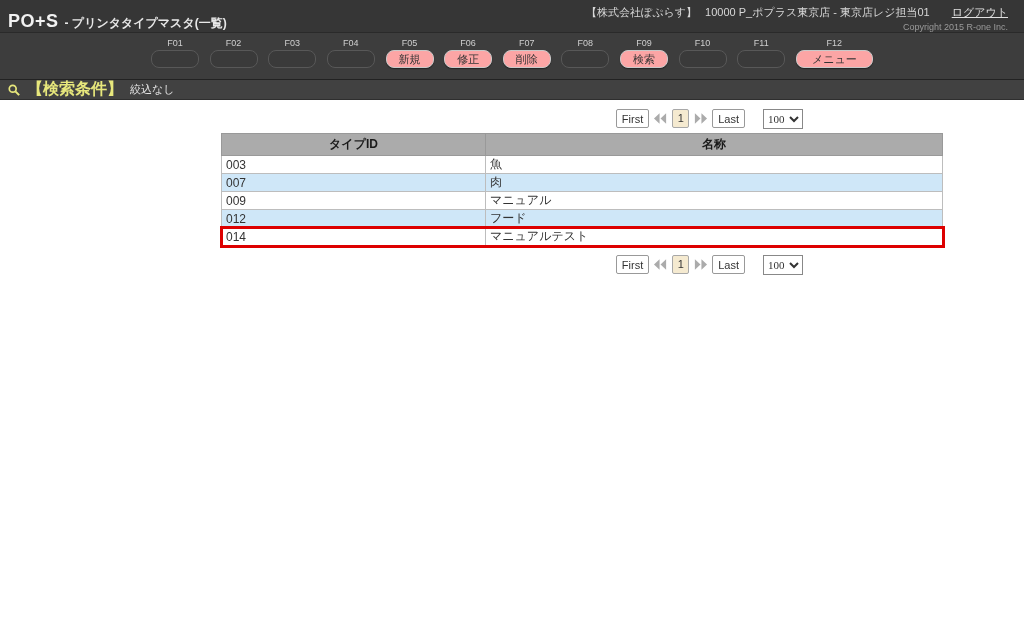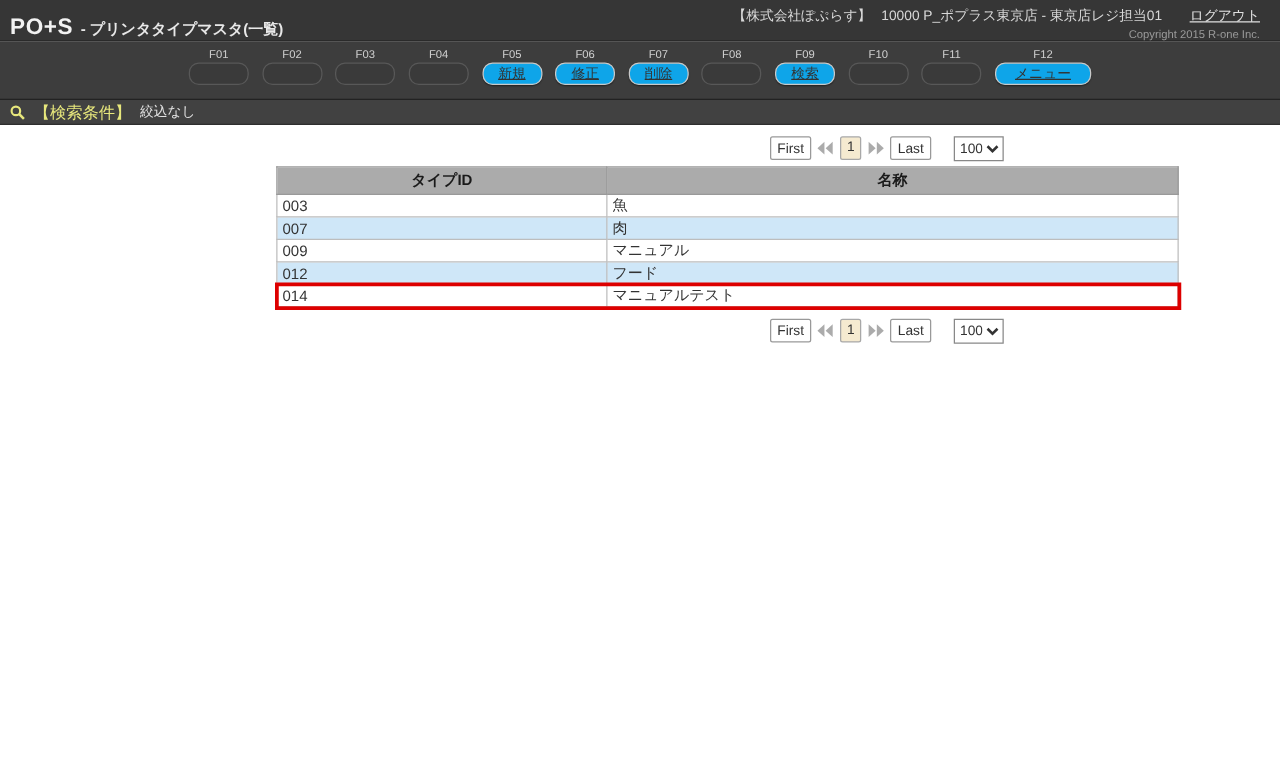--- a/index.html
+++ b/index.html
@@ -52,41 +52,40 @@
     font-size: 11px;
     line-height: 15px;
     font-family: inherit;
     display: block;
   }
   .fkey-btn.empty {
     background: #3a3a3a;
     border: 1px solid #585858;
   }
   .fkey-btn.active {
-    background: #0ea5e9;
+    background: #fca5a5;
     border: 1px solid #cicaca;
     border: 1px solid #c9c9c9;
     color: #333;
     cursor: pointer;
     box-shadow: 0 1px 1px rgba(0,0,0,0.4);
-    text-decoration: underline;
   }
 
   
   .search-bar {
     height: 20px;
     background: #414141;
     display: flex;
     align-items: center;
     gap: 7px;
     padding-left: 8px;
     border-bottom: 1px solid #2e2e2e;
   }
   .search-icon-svg { display: inline-block; width: 12px; height: 12px; }
-  .search-label { color: #e7e77c; font-size: 13px; font-weight: normal; }
+  .search-label { color: #e7e77c; font-size: 16px; font-weight: bold; }
   .search-value { color: #e2e2e2; font-size: 11px; }
 
   
   .content { padding-top: 8px; background: #fff; }
   .table-zone { width: 582px; margin: 0 auto; }
 
   
   .pager-row {
     display: flex;
     justify-content: flex-end;
@@ -118,21 +117,21 @@
     text-align: center;
     line-height: 17px;
     color: #333;
     cursor: pointer;
   }
   .page-size-select {
     margin-left: 14px;
     height: 20px;
     width: 40px;
     font-size: 11px;
-    font-family: Liberation Sans, sans-serif;
+    font-family: Liberation Serif, serif;
     border: 1px solid #888;
     background: #fff;
     color: #333;
   }
 
   
   table.master-table {
     width: 722px;
     border-collapse: collapse;
     font-size: 12px;

